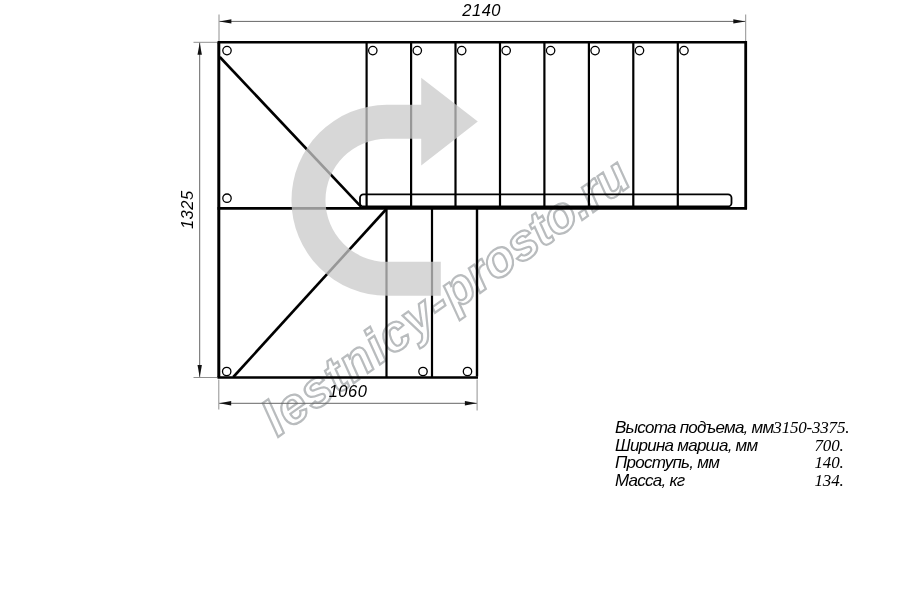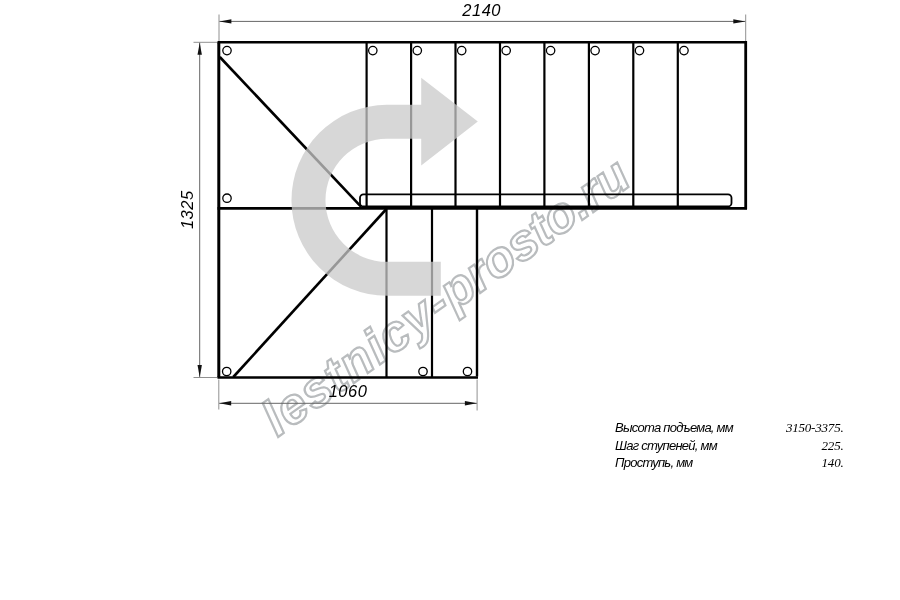--- a/index.html
+++ b/index.html
@@ -1,19 +1,19 @@
 <!DOCTYPE html>
 <html><head>
 <meta charset="utf-8">
 <style>
   html,body{margin:0;padding:0;background:#fff;width:900px;height:600px;overflow:hidden;}
   .page{position:relative;width:900px;height:600px;font-family:"Liberation Sans",sans-serif;}
   svg{position:absolute;left:0;top:0;}
   .tbl{position:absolute;left:615px;top:419px;width:228.5px;font-family:"Liberation Sans",sans-serif;
-       font-style:italic;font-size:13px;line-height:17.6px;color:#000;}
+       font-style:italic;font-size:17px;line-height:17.6px;color:#000;}
   .tbl .row{display:flex;justify-content:space-between;white-space:nowrap;}
   .tbl .row span:first-child{letter-spacing:-0.75px;}
   .tbl .row span:last-child{letter-spacing:-0.2px;font-family:Liberation Serif, serif;}
 </style>
 </head>
 <body>
 <div class="page">
 <svg width="900" height="600" viewBox="0 0 900 600">
 
   <g transform="rotate(-35.5 277.5 437.5)">
@@ -146,26 +146,30 @@
       </g>
 </svg>
 
 <div class="tbl">
 
   <div class="row">
         <span>Высота подъема, мм</span>
         <span>3150-3375.</span>
       </div>
 
+  <div class="row">
+        <span>Ширина марша, мм</span>
+        <span>700.</span>
+      </div>
 
-  <div class="row">
-        <span>Шаг ступеней, мм</span>
-        <span>225.</span>
-      </div>
 
   <div class="row">
         <span>Проступь, мм</span>
         <span>140.</span>
       </div>
 
 
+  <div class="row">
+        <span>Масса, кг</span>
+        <span>134.</span>
+      </div>
 </div>
 </div>
 
 </body></html>

